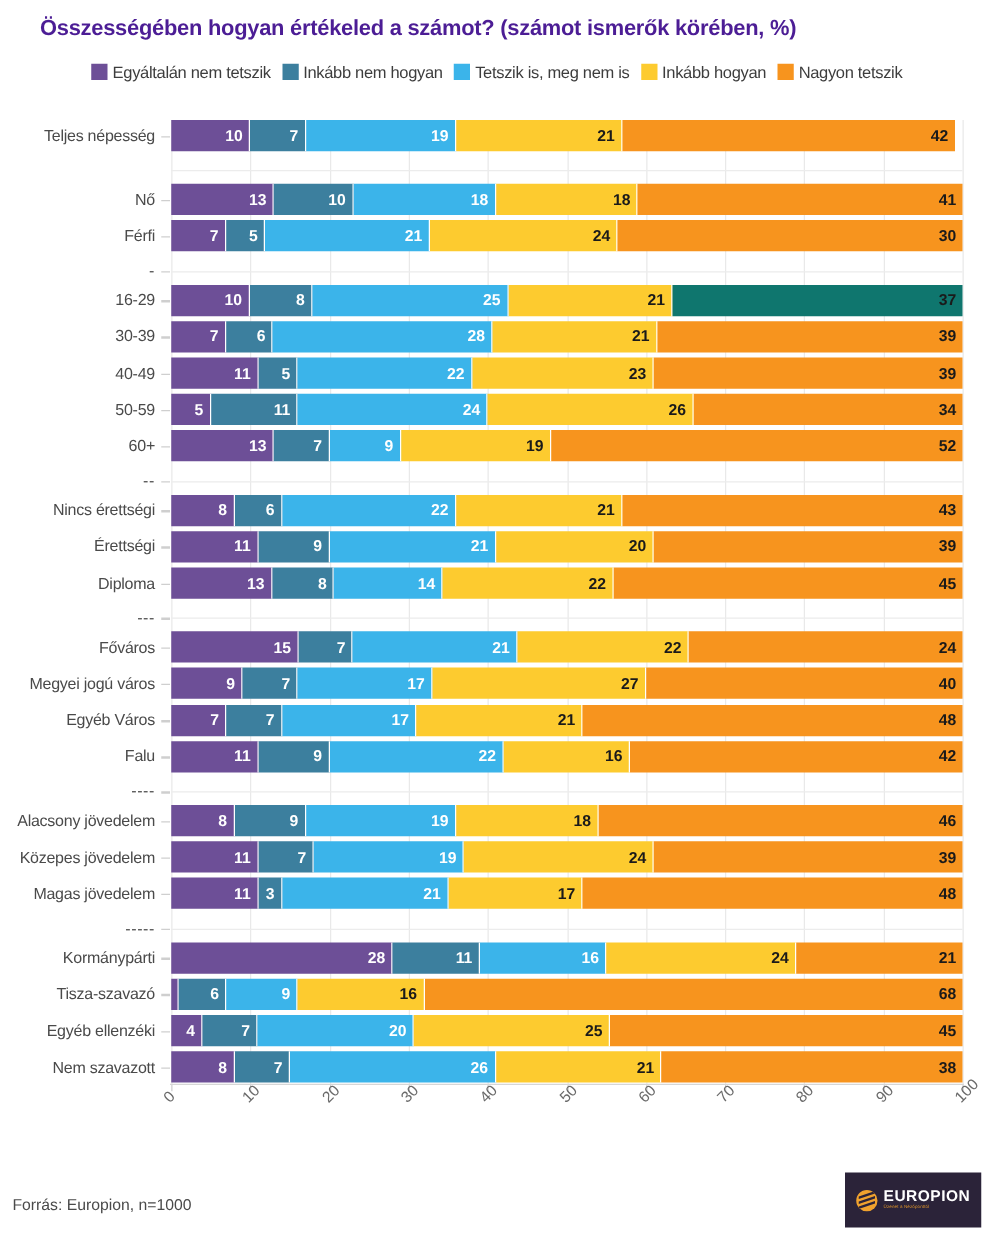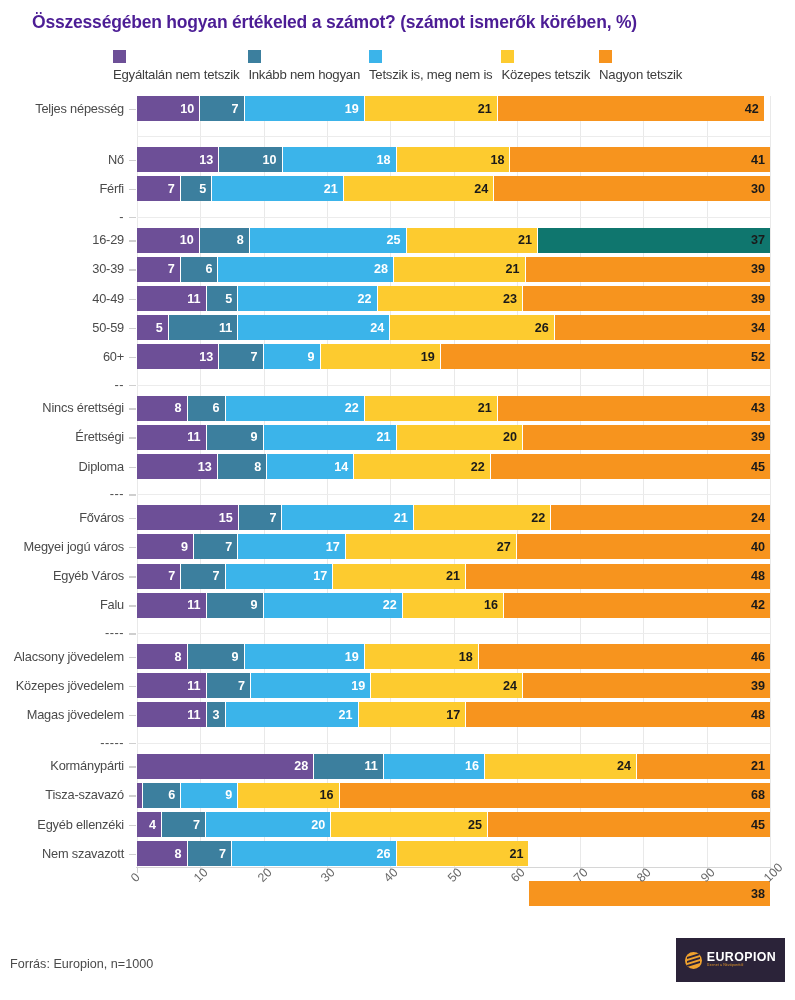--- a/index.html
+++ b/index.html
@@ -20,21 +20,21 @@
     white-space: nowrap;
     padding-left: 32px;
   }
 
   
   .legend {
     position: absolute; left: 0; top: 50px; width: 795px;
     display: flex; flex-direction: row; align-items: center;
     justify-content: center; gap: 9px;
   }
-  .legend-item { display: flex; flex-direction: column; gap: 4px; }
+  .legend-item { display: flex; flex-direction: row; align-items: center; gap: 4px; }
   .legend-swatch { width: 13px; height: 13px; flex: 0 0 auto; }
   .legend-label { font-size: 13.2px; color: #3d3d3d; white-space: nowrap; letter-spacing: -0.25px; }
 
   
   .plot {
     position: absolute;
     left: 137px; top: 96px;
     width: 633px; height: 800px;
   }
   .plot-bg-line {
@@ -139,21 +139,21 @@
       <div class="legend-item">
         <span class="legend-swatch" style="background: rgb(60, 127, 158);"></span>
         <span class="legend-label">Inkább nem hogyan</span>
       </div>
       <div class="legend-item">
         <span class="legend-swatch" style="background: rgb(59, 180, 234);"></span>
         <span class="legend-label">Tetszik is, meg nem is</span>
       </div>
       <div class="legend-item">
         <span class="legend-swatch" style="background: rgb(253, 203, 47);"></span>
-        <span class="legend-label">Közepes tetszik</span>
+        <span class="legend-label">Inkább hogyan</span>
       </div>
       <div class="legend-item">
         <span class="legend-swatch" style="background: rgb(247, 148, 30);"></span>
         <span class="legend-label">Nagyon tetszik</span>
       </div>
     </div>
 
   <div class="plot" id="plot" style="height: 772.2px;">
       <div class="plot-bg-line" style="left: 0px;"></div>
       <div class="plot-bg-line" style="left: 63.3px;"></div>
@@ -585,21 +585,21 @@
         </div>
         <div class="seg" style="width: 44.31px; background: rgb(60, 127, 158);">
           <span class="seg-val v-light">7</span>
         </div>
         <div class="seg" style="width: 164.58px; background: rgb(59, 180, 234);">
           <span class="seg-val v-light">26</span>
         </div>
         <div class="seg" style="width: 132.93px; background: rgb(253, 203, 47);">
           <span class="seg-val v-dark">21</span>
         </div>
-        <div class="seg" style="width: 240.54px; background: rgb(247, 148, 30); margin-top: 40px;">
+        <div class="seg" style="width: 240.54px; background: rgb(247, 148, 30);">
           <span class="seg-val v-dark">38</span>
         </div>
       </div>
       <div class="rowlabel" style="top: 749.7px; left: -145px; width: 132px;">Nem szavazott</div>
       <div class="tickdash" style="top: 757.7px; left: -8px;"></div>
       <div class="plot-axis-line" style="top: 771.2px;"></div>
     </div>
 
   <div class="xaxis" id="xaxis" style="top: 868.2px;">
       <div class="xtick-mark" style="left: 0px;"></div>

